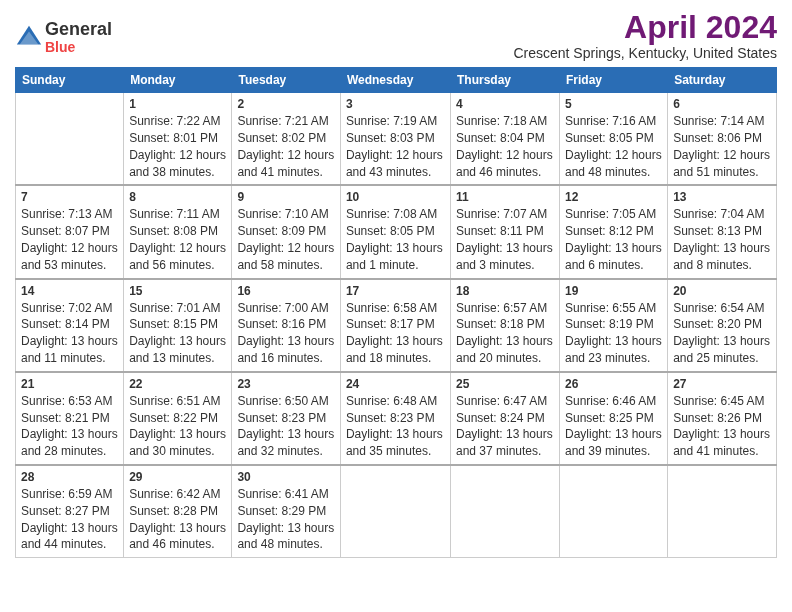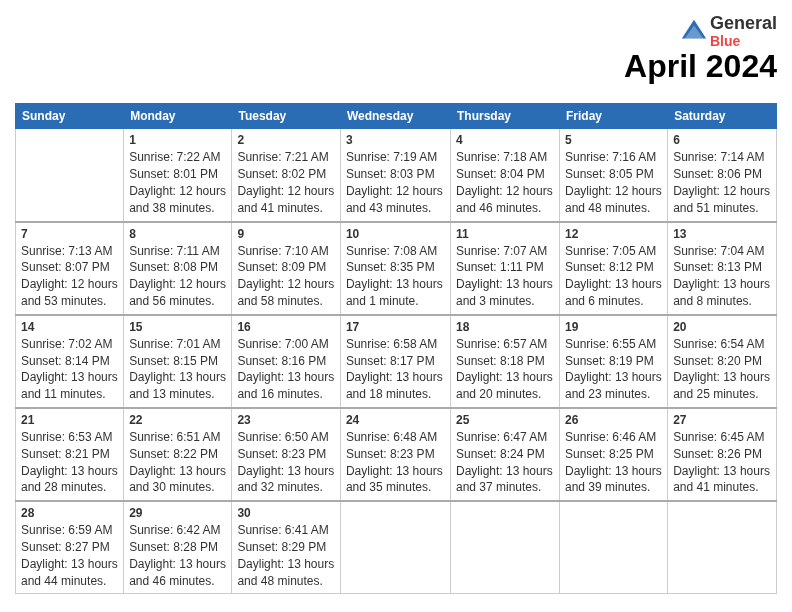--- a/index.html
+++ b/index.html
@@ -5,24 +5,23 @@
     * { box-sizing: border-box; margin: 0; padding: 0; }
     body {
       font-family: Arial, sans-serif;
       background: #fff;
       width: 792px;
       min-height: 612px;
       padding: 10px 15px 15px 15px;
     }
     .header-area {
       display: flex;
-      align-items: flex-end;
+      align-items: center;
       justify-content: space-between;
-      margin-bottom: 19px;
-      flex-direction: column;
+      margin-bottom: 6px;
     }
     .logo-area {
       display: flex;
       align-items: center;
       margin-top: 4px;
     }
     .logo-text {
       display: flex;
       flex-direction: column;
       line-height: 1.1;
@@ -41,21 +40,21 @@
       width: 28px;
       height: 28px;
       margin-right: 2px;
     }
     .title-area {
       text-align: right;
     }
     .month-title {
       font-size: 32px;
       font-weight: bold;
-      color: #000000;
+      color: #701a75;
       line-height: 1.1;
     }
     .location-title {
       font-size: 14px;
       color: #333;
       font-weight: normal;
     }
     table {
       width: 100%;
       border-collapse: collapse;
@@ -108,20 +107,21 @@
       <polygon points="15,2 28,22 2,22" fill="#2a6db5"></polygon>
       <polygon points="15,8 25,22 5,22" fill="#fff" opacity="0.3"></polygon>
     </svg>
     <div class="logo-text">
       <span class="logo-general">General</span>
       <span class="logo-blue">Blue</span>
     </div>
   </div>
   <div class="title-area">
     <div class="month-title">April 2024</div>
+    <div class="location-title">Crescent Springs, Kentucky, United States</div>
   </div>
 </div>
 
 <table>
   <thead>
     <tr>
     <th>Sunday</th>
         <th>Monday</th>
         <th>Tuesday</th>
         <th>Wednesday</th>
@@ -165,25 +165,25 @@
 and 53 minutes.</span></td>
         <td><span class="day-number">8</span><span class="day-info" style="white-space: pre-line;">Sunrise: 7:11 AM
 Sunset: 8:08 PM
 Daylight: 12 hours
 and 56 minutes.</span></td>
         <td><span class="day-number">9</span><span class="day-info" style="white-space: pre-line;">Sunrise: 7:10 AM
 Sunset: 8:09 PM
 Daylight: 12 hours
 and 58 minutes.</span></td>
         <td><span class="day-number">10</span><span class="day-info" style="white-space: pre-line;">Sunrise: 7:08 AM
-Sunset: 8:35 PM
+Sunset: 8:05 PM
 Daylight: 13 hours
 and 1 minute.</span></td>
         <td><span class="day-number">11</span><span class="day-info" style="white-space: pre-line;">Sunrise: 7:07 AM
-Sunset: 1:11 PM
+Sunset: 8:11 PM
 Daylight: 13 hours
 and 3 minutes.</span></td>
         <td><span class="day-number">12</span><span class="day-info" style="white-space: pre-line;">Sunrise: 7:05 AM
 Sunset: 8:12 PM
 Daylight: 13 hours
 and 6 minutes.</span></td>
         <td><span class="day-number">13</span><span class="day-info" style="white-space: pre-line;">Sunrise: 7:04 AM
 Sunset: 8:13 PM
 Daylight: 13 hours
 and 8 minutes.</span></td>

